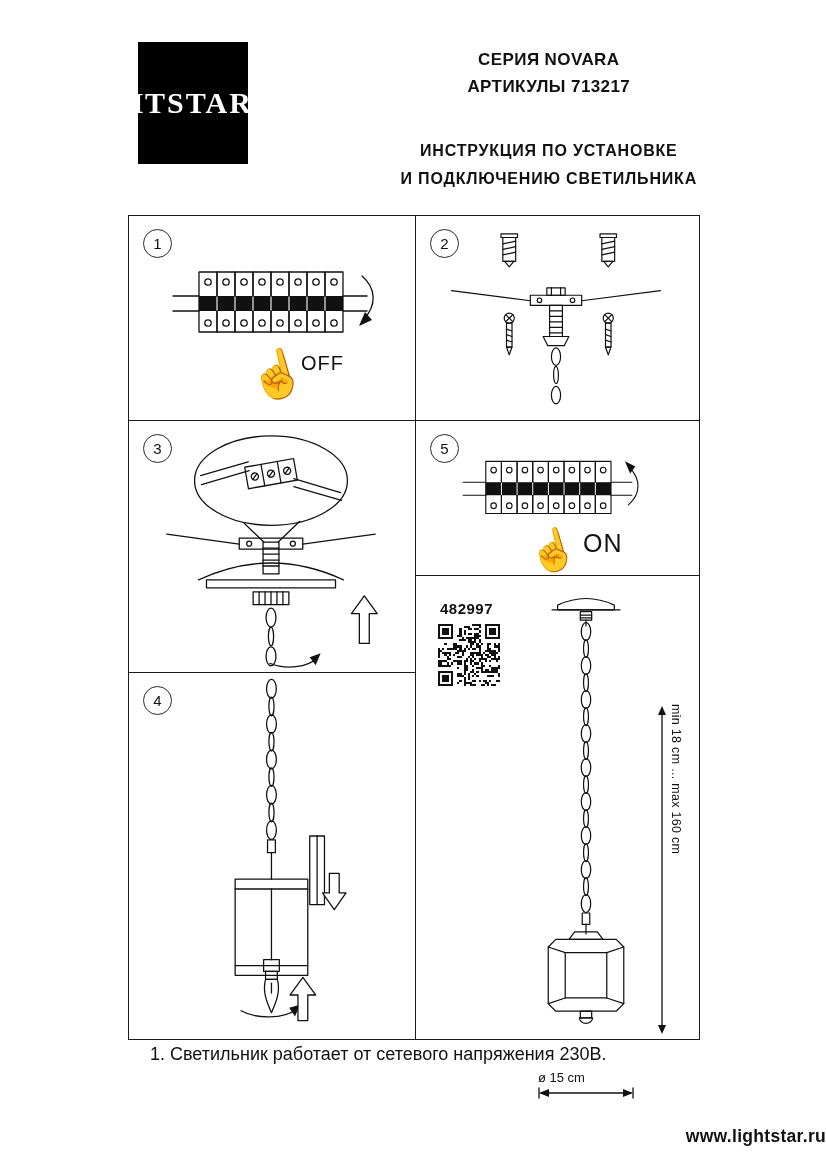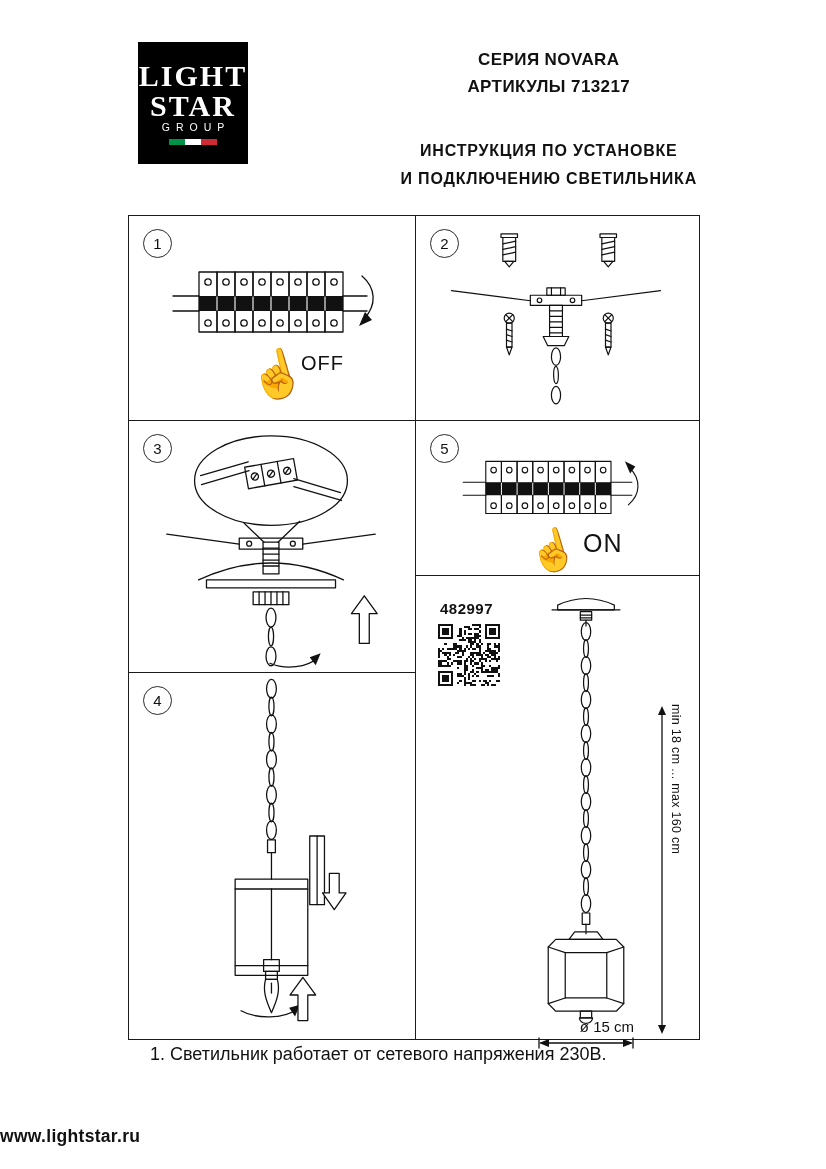--- a/index.html
+++ b/index.html
@@ -2,21 +2,21 @@
 <html><head>
 <meta charset="utf-8">
 <style>
   *{margin:0;padding:0;box-sizing:border-box}
   html,body{background:#fff}
   .page{position:relative;width:826px;height:1169px;margin:0 auto;background:#fff;color:#111;
         font-family:"Liberation Sans",sans-serif;overflow:hidden}
 
   
   .logo{position:absolute;left:138px;top:42px;width:110px;height:122px;background:#000;color:#fff;
-        display:flex;flex-direction:column;align-items:center;justify-content:center}
+        display:flex;flex-direction:row;align-items:center;justify-content:center}
   .logo-word{font-family:"Liberation Serif",serif;font-weight:bold;font-size:30px;line-height:0.98;letter-spacing:2px}
   .logo-group{font-size:10.5px;letter-spacing:6px;margin:1px 0 0 6px}
   .flag{display:flex;width:48px;height:6px;margin-top:6px}
   .flag span{flex:1;height:100%}
   .fg{background:#009246}.fw{background:#ffffff}.fr{background:#ce2b37}
 
   .hdr{position:absolute;right:129px;top:46px;text-align:center;font-weight:bold}
   .hdr-series{font-size:17px;line-height:27px;letter-spacing:.4px}
   .hdr-title{margin-top:37px;font-size:16px;line-height:28px;letter-spacing:.8px}
 
@@ -41,25 +41,25 @@
   .fl{fill:#111;stroke:none}
   .ho{fill:#fff;stroke:#111;stroke-width:1.3px;stroke-linejoin:round}
   .ws{stroke:#fff;stroke-width:1.1px}
   .hand{font-size:46px;fill:#111;stroke:none}
 
   
   .article{position:absolute;left:24px;top:24px;font-size:15px;font-weight:bold;letter-spacing:.5px}
   .qr{position:absolute;left:22px;top:48px;width:62px;height:62px}
   .dim-v-label{position:absolute;left:253px;top:128px;height:332px;display:flex;align-items:center;
                writing-mode:vertical-rl;font-size:12.5px;letter-spacing:.3px}
-  .diam{position:absolute;left:538px;top:1018px;width:96px;text-align:right;font-size:15px}
+  .diam{position:absolute;left:538px;top:1070px;width:96px;text-align:left;font-size:13px}
   .diam svg{display:block;margin-top:2px}
 
   .notes{position:absolute;left:150px;top:1044px;font-size:18px;line-height:20px}
-  .site{position:absolute;left:0;top:1126px;width:100%;text-align:left;font-weight:bold;font-size:17.5px;letter-spacing:.3px}
+  .site{position:absolute;left:0;top:1126px;width:100%;text-align:right;font-weight:bold;font-size:17.5px;letter-spacing:.3px}
 </style>
 </head>
 <body>
 
 <svg width="0" height="0" style="position:absolute" aria-hidden="true">
   <defs>
     <g id="bu" class="ln">
         <rect x="0" y="0" width="18" height="60"></rect>
         <circle cx="9" cy="10" r="3.2"></circle>
         <circle cx="9" cy="51" r="3.2"></circle>

